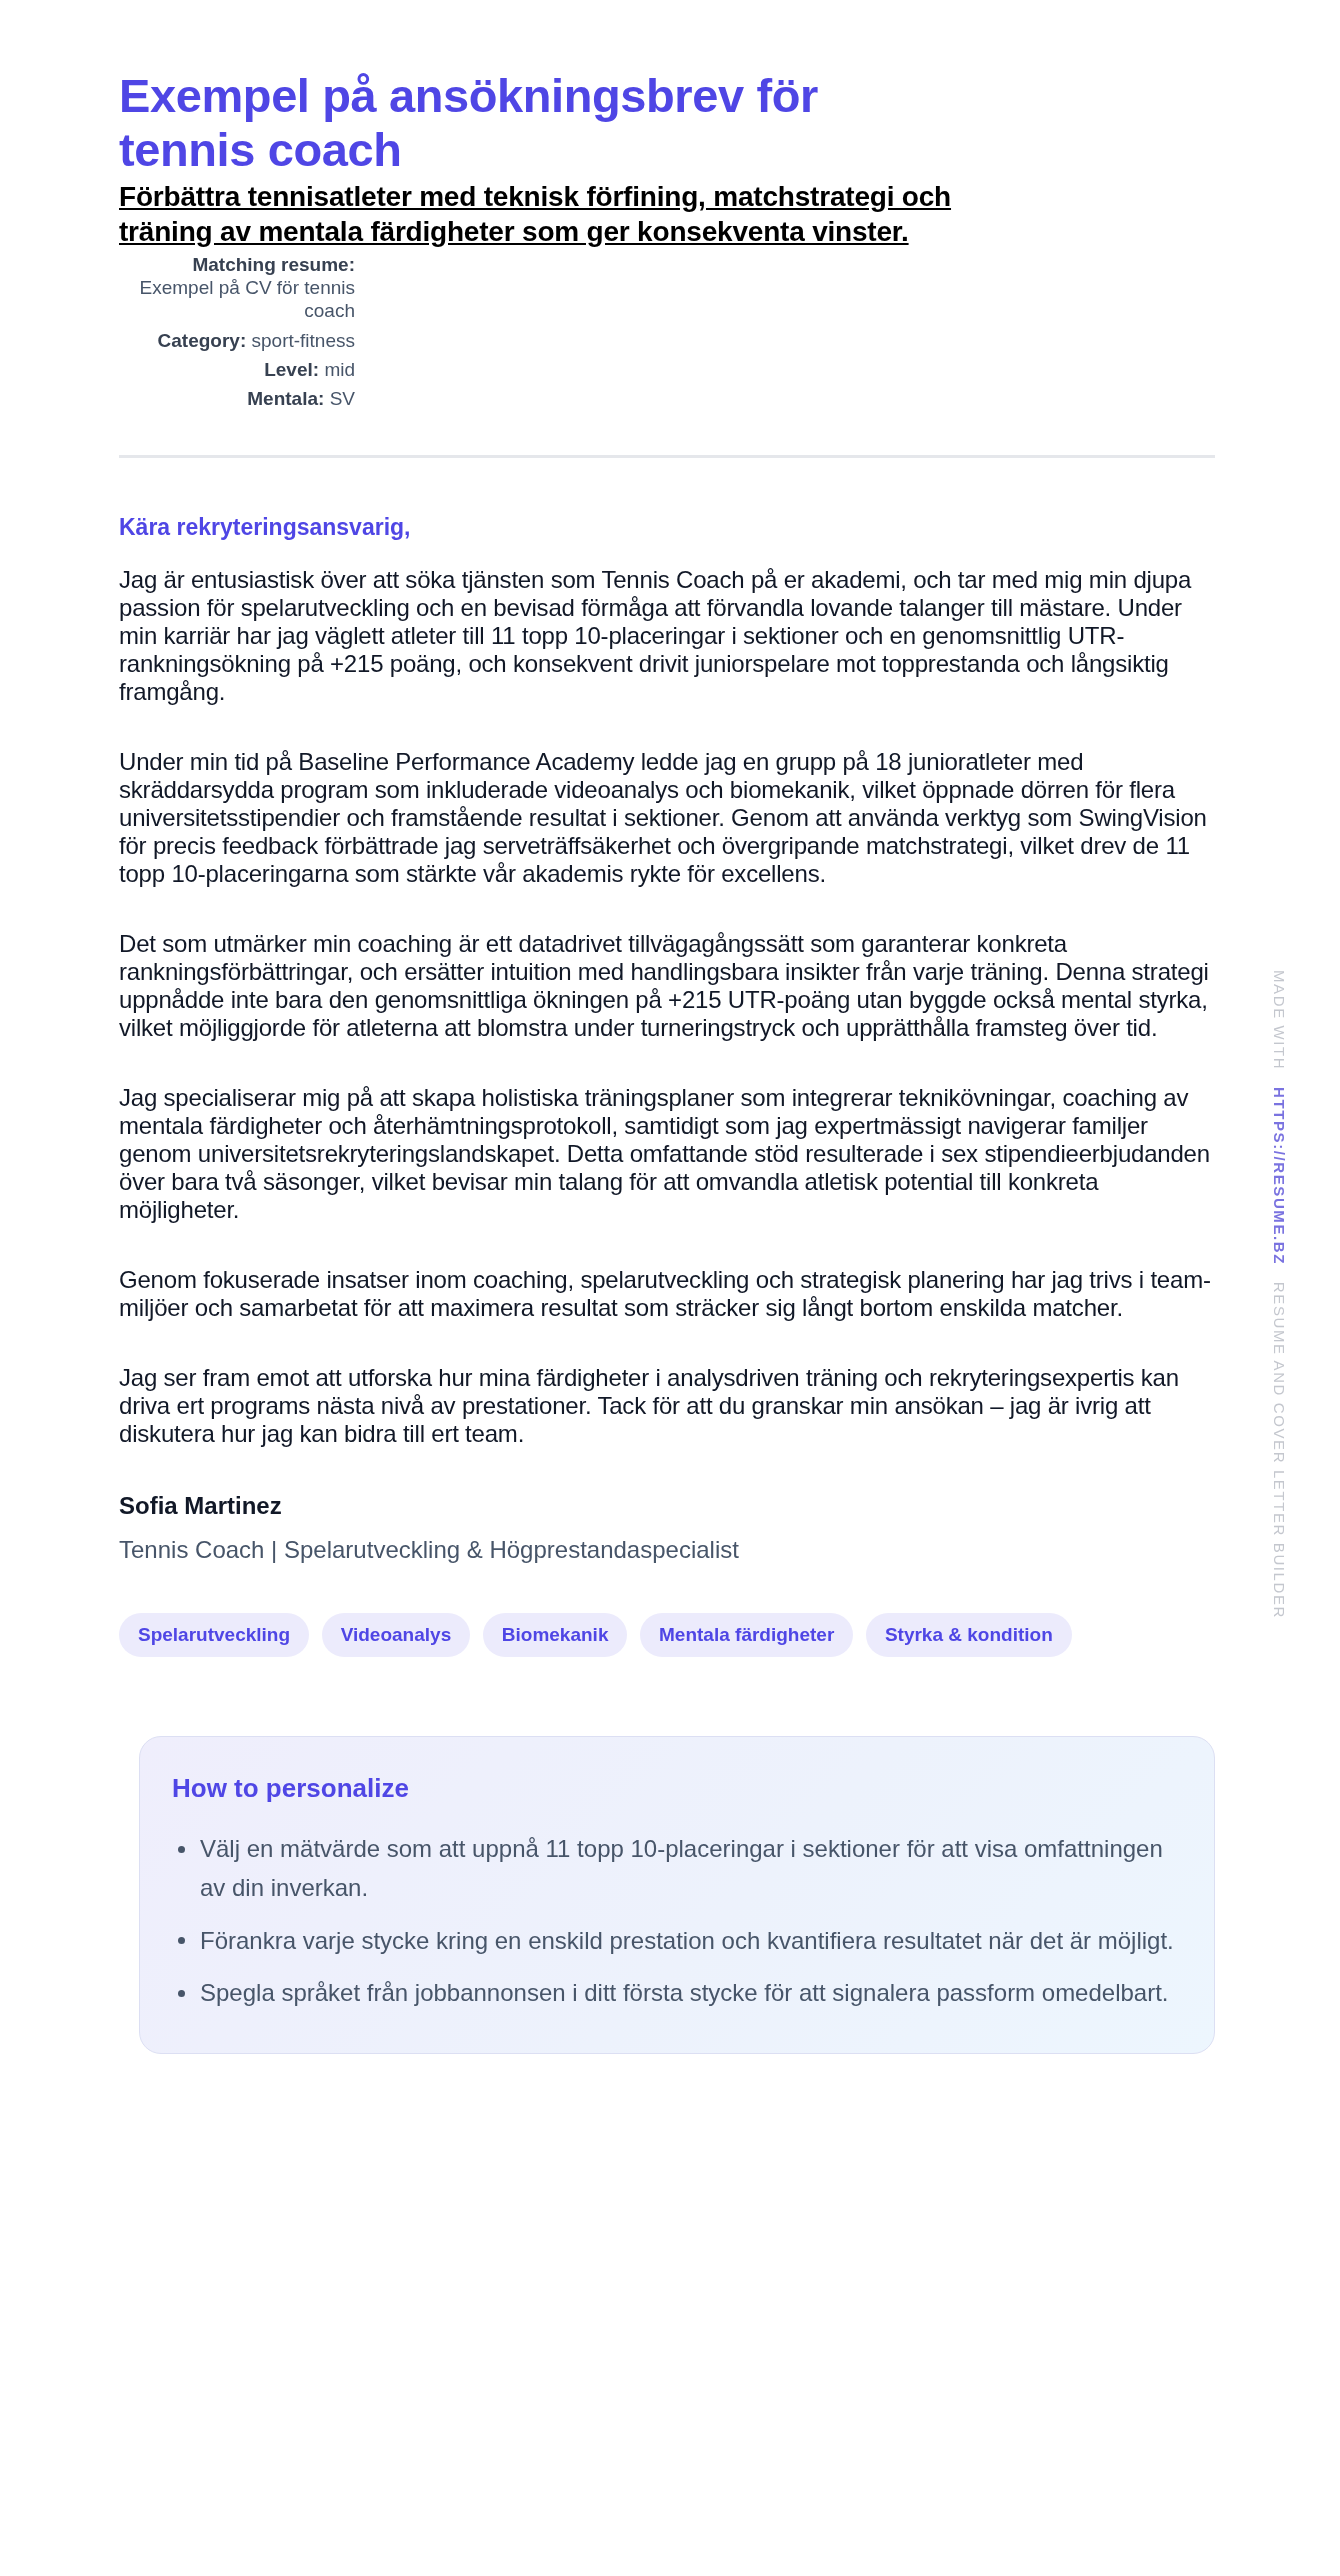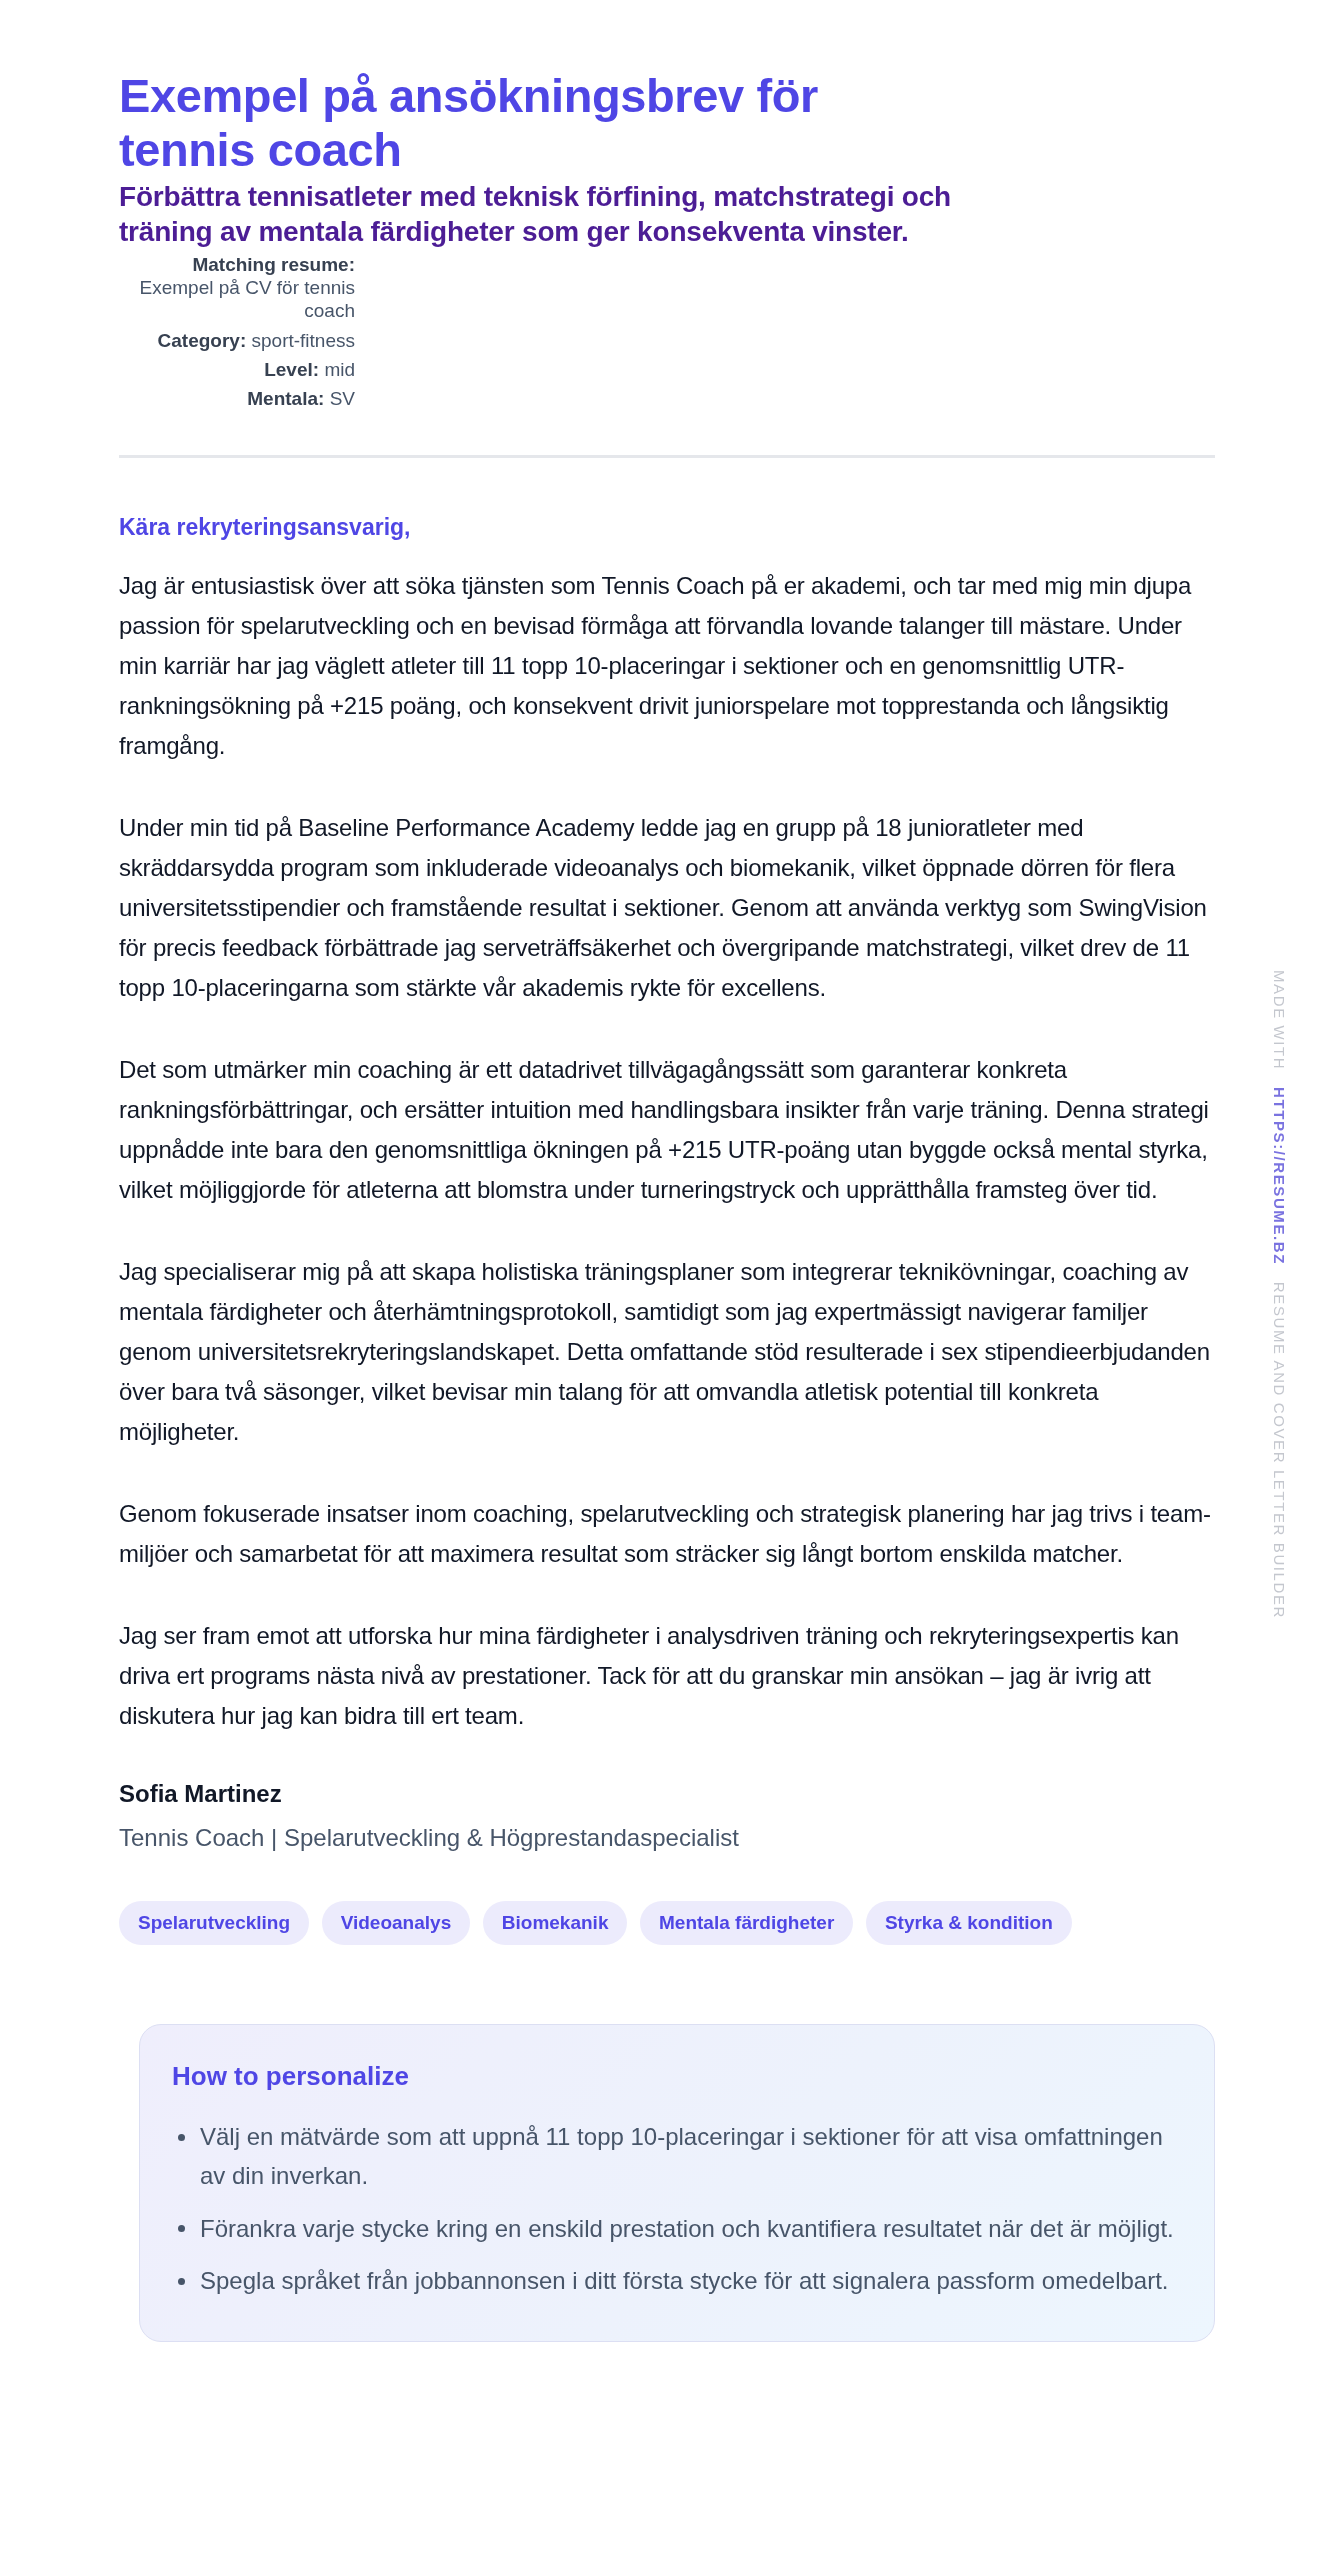--- a/index.html
+++ b/index.html
@@ -28,22 +28,23 @@
       line-height: 54px;
       font-weight: 700;
       color: #4f46e5;
       letter-spacing: -0.4px;
     }
     .subtitle {
       margin-top: 1.6px;
       font-size: 28px;
       line-height: 35px;
       font-weight: 700;
-      color: #4c1d95;
+      color: #000000;
       letter-spacing: -0.2px;
+      text-decoration: underline;
     }
     .meta {
       width: 236px;
       text-align: right;
       font-size: 19px;
       line-height: 23px;
       color: #475569;
       padding-top: 4.7px;
     }
     .meta .row { margin-bottom: 6.3px; }
@@ -60,21 +61,21 @@
       font-size: 23px;
       line-height: 28px;
       font-weight: 700;
       color: #4f46e5;
     }
     .body-text {
       margin-top: 25px;
     }
     .body-text p {
       font-size: 24px;
-      line-height: 40px;
+      line-height: 28px;
       color: #111827;
       margin-bottom: 42px;
       letter-spacing: -0.2px;
     }
     .signature {
       margin-top: 39px;
     }
     .sig-name {
       font-size: 24px;
       line-height: 32px;

